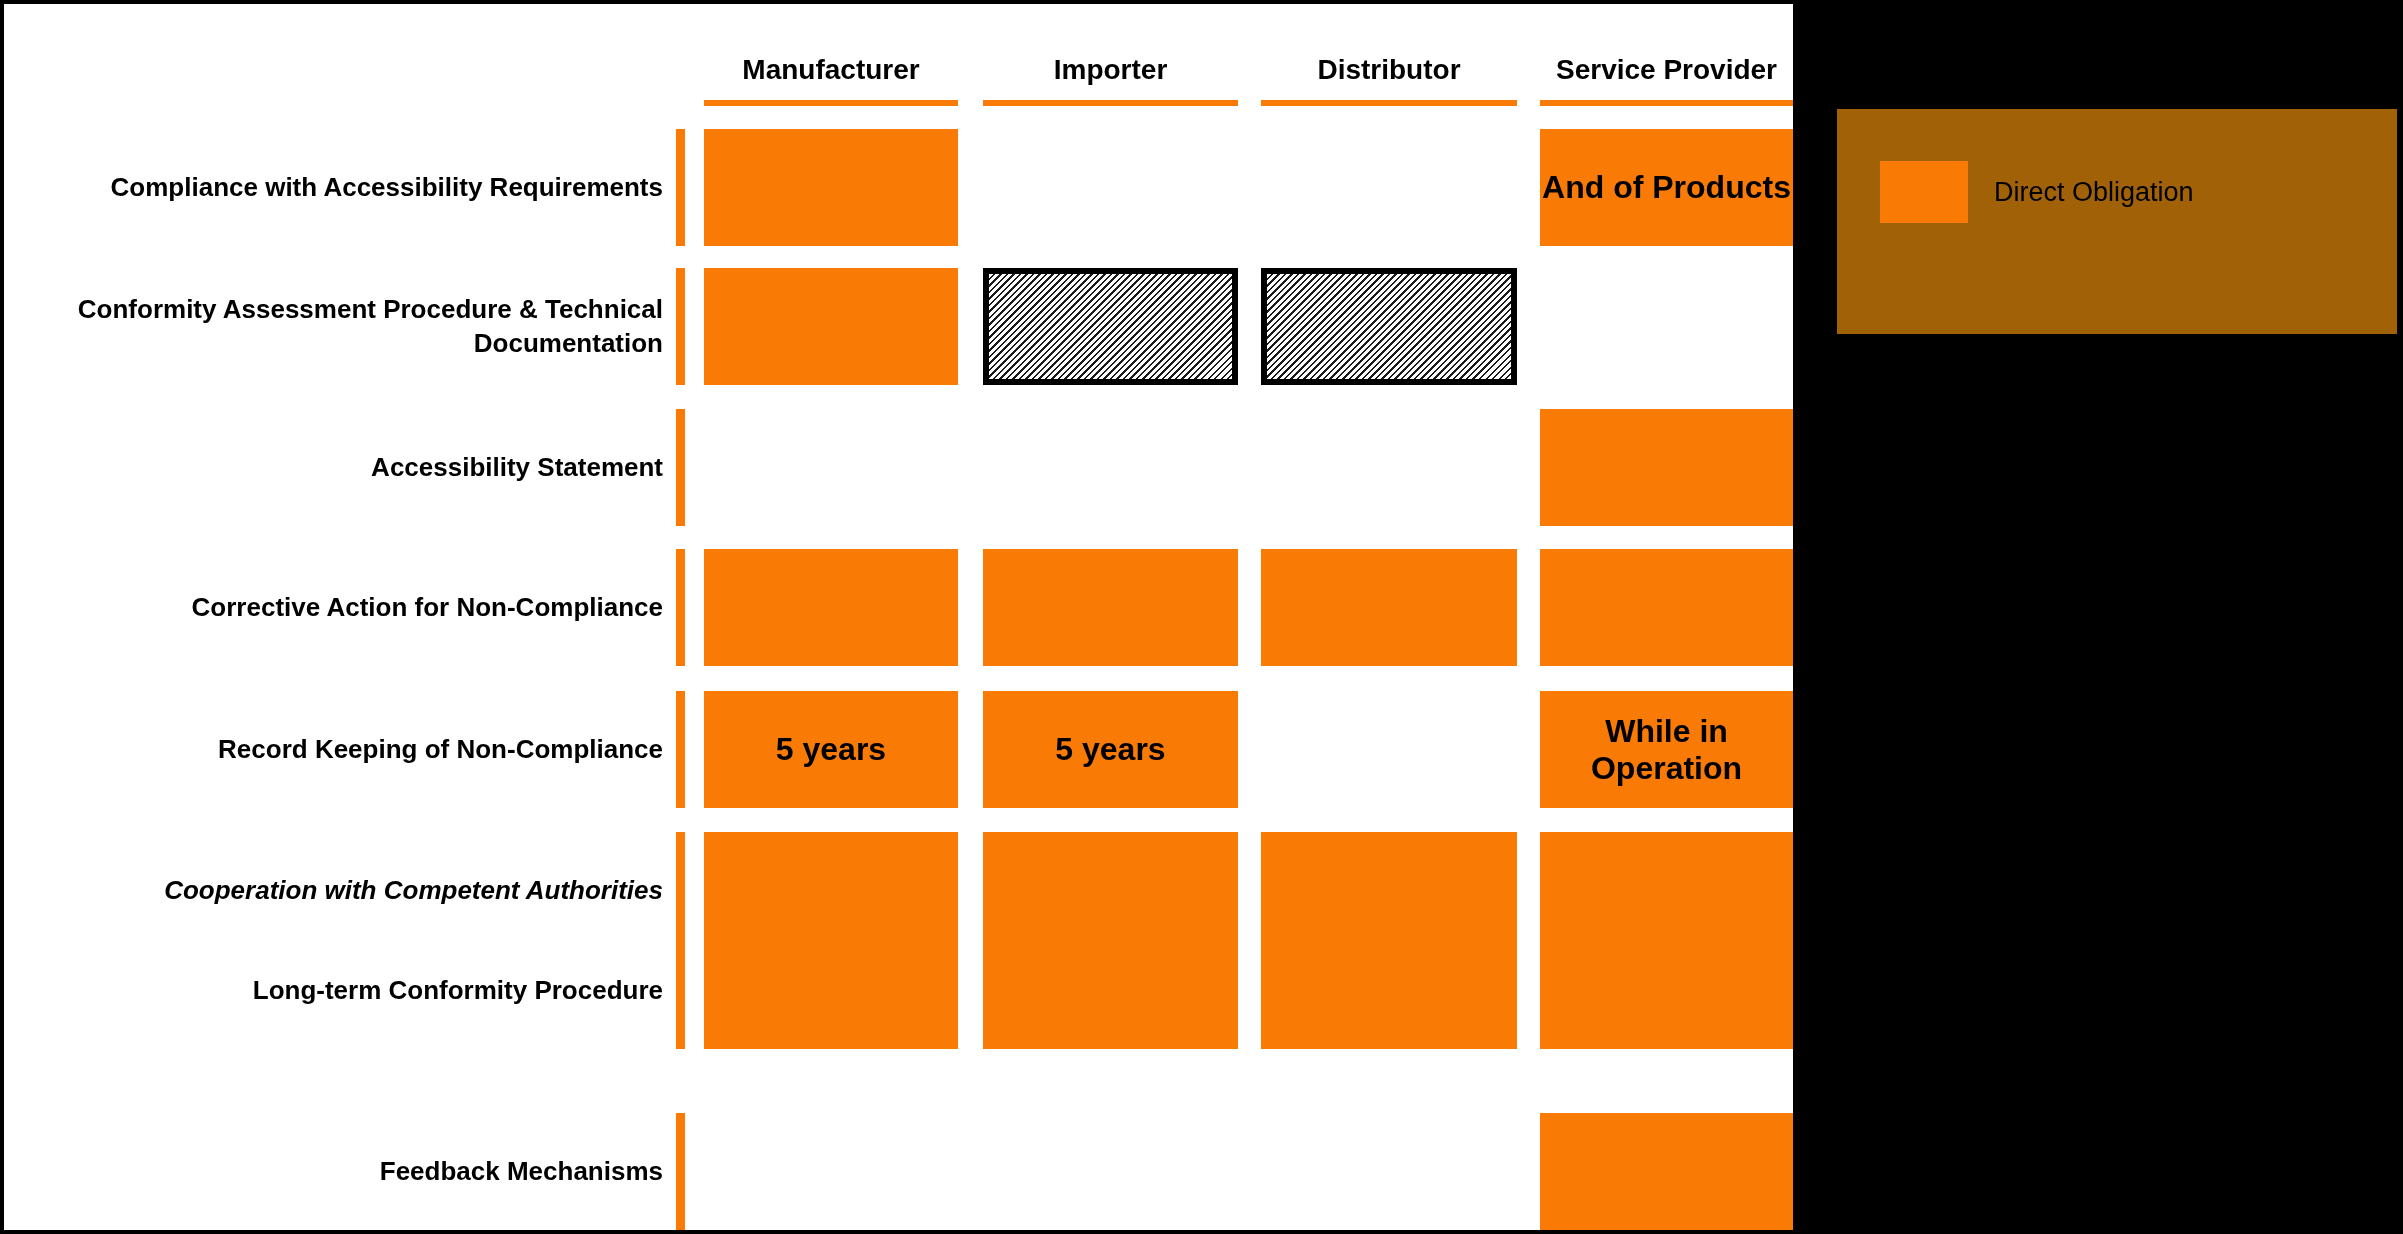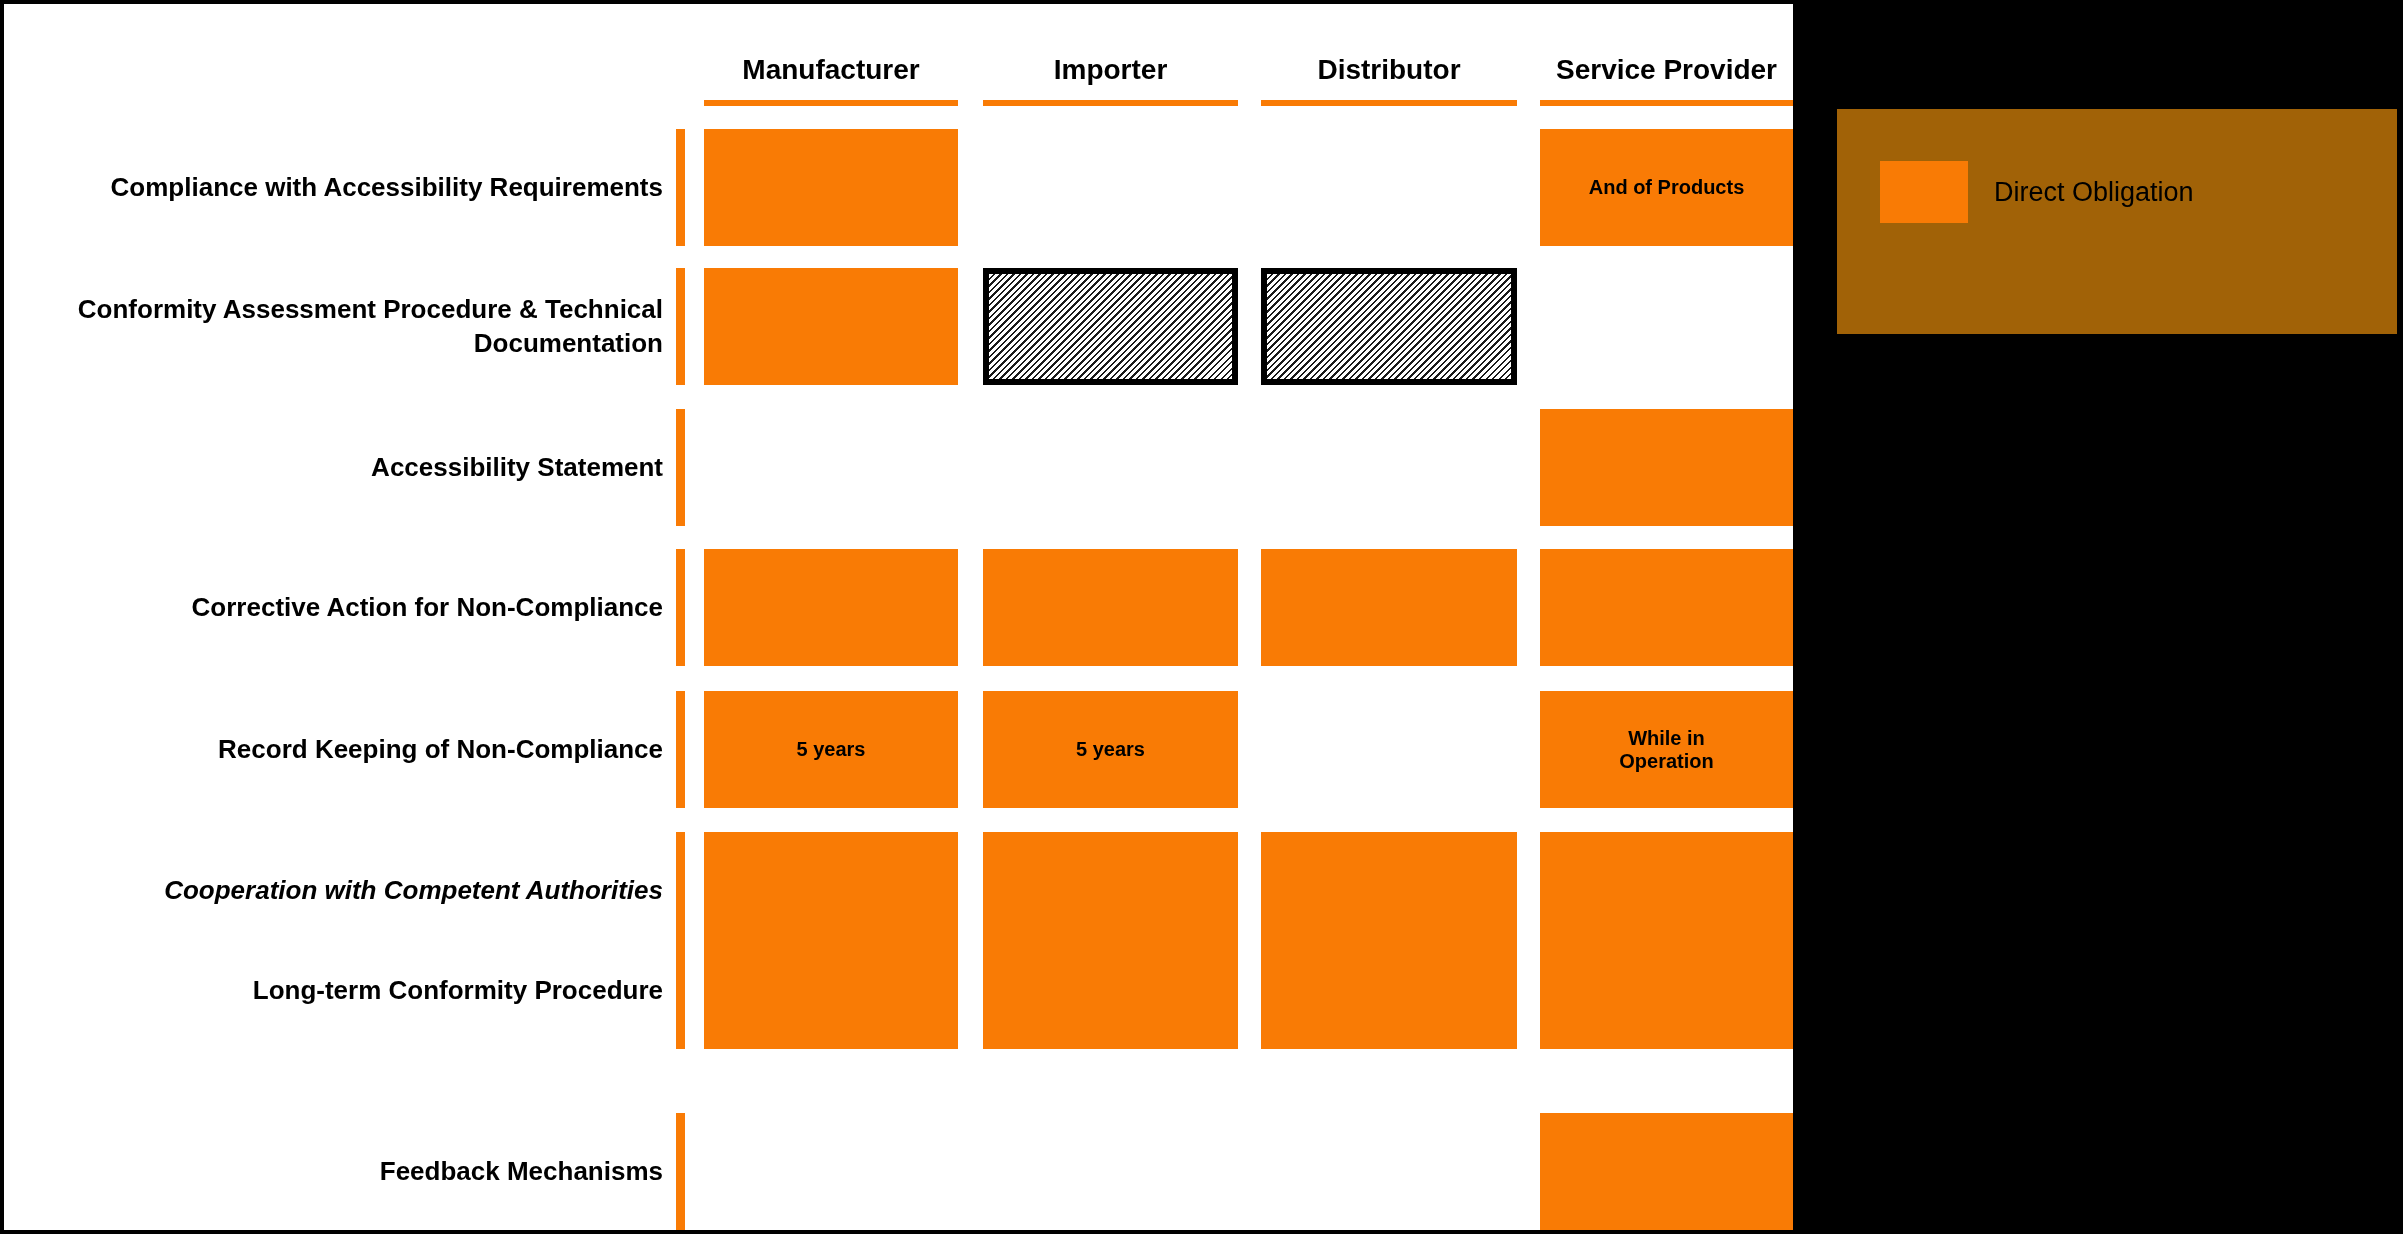--- a/index.html
+++ b/index.html
@@ -48,21 +48,21 @@
     text-underline-offset:5px;
   }
   .row-bar{
     position:absolute;left:676px;width:9px;top:0;height:100%;
     background:var(--accent);
   }
   .cell{
     position:absolute;top:0;height:117px;
     display:flex;align-items:center;justify-content:center;
     box-sizing:border-box;
-    font-weight:700;font-size:20px;color:#000;text-align:center;
+    font-weight:700;font-size:32px;color:#000;text-align:center;
     white-space:pre-line;
   }
   .cell.direct{background:var(--accent);}
   .cell.verify{
     border:6px solid #000;
     background:repeating-linear-gradient(135deg,#ffffff 0 3px,#1a1a1a 3px 4.6px);
   }
   .cell.none{background:transparent;}
   
   .legend{

